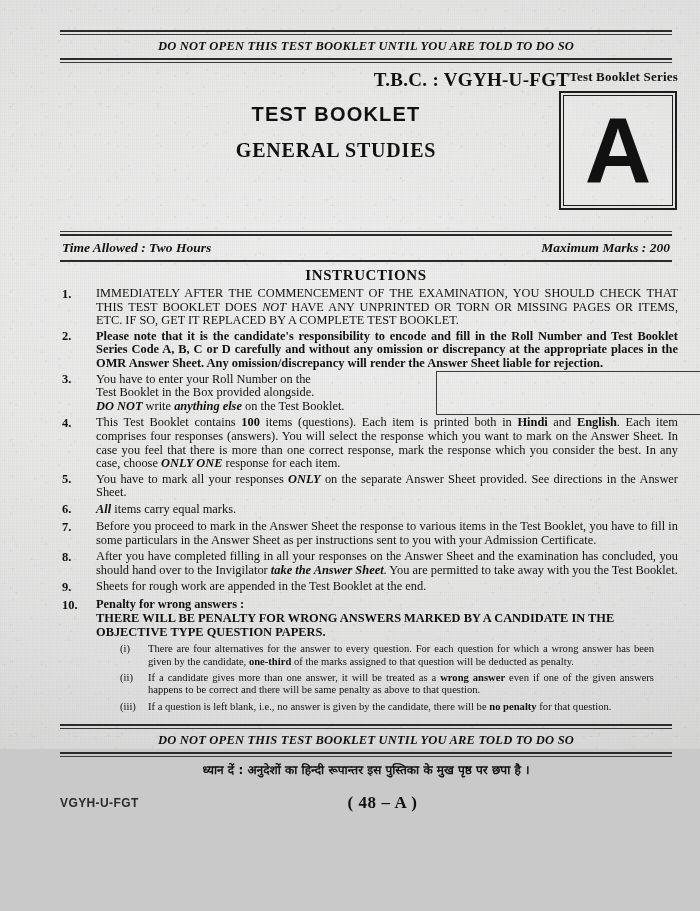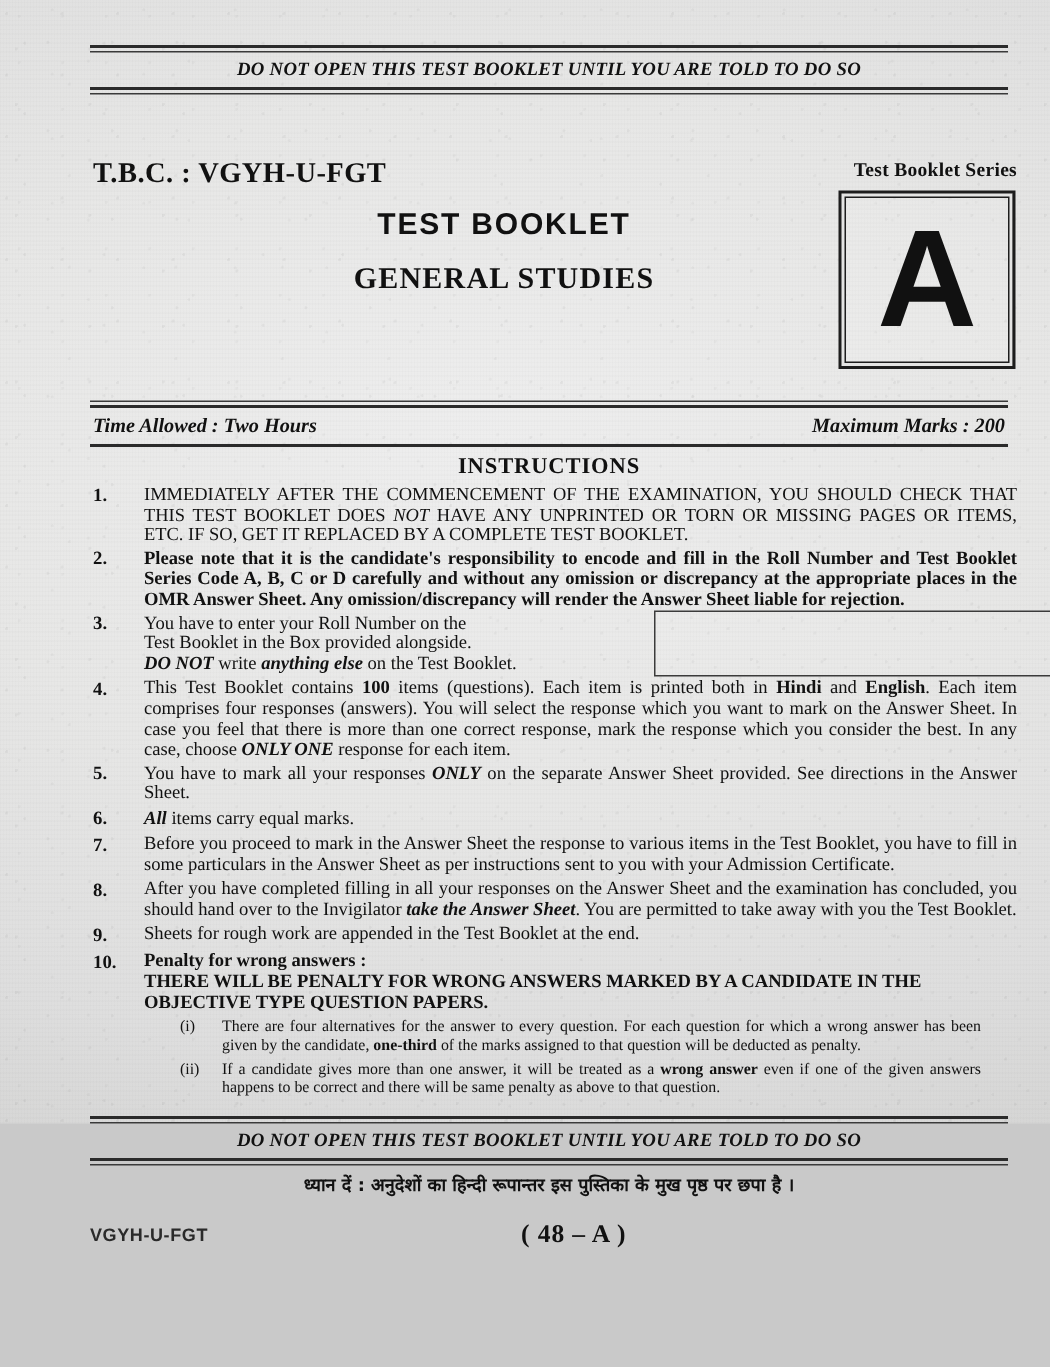--- a/index.html
+++ b/index.html
@@ -45,23 +45,22 @@
   
   .banner{
     text-align:center;
     font-weight:bold;font-style:italic;
     font-size:12.5px;letter-spacing:.2px;
     padding:4px 0 4px 0;
   }
 
   
   .tbc-row{
-    display:flex;justify-content:space-between;align-items:flex-start;
+    display:flex;justify-content:flex-end;align-items:flex-start;
     padding:6px 22px 0 30px;
-    margin-top:36px;
   }
   .tbc{font-weight:bold;font-size:19px;letter-spacing:.3px;}
   .series-label{font-weight:bold;font-size:13px;letter-spacing:.2px;text-align:center;}
 
   
   .title-zone{position:relative;height:128px;}
   .titles{text-align:center;padding-right:60px;}
   .t-booklet{
     font-family:"Liberation Sans", sans-serif;
     font-weight:bold;font-size:20px;letter-spacing:1.2px;
@@ -257,20 +256,24 @@
 
       <div class="sublist">
         <div class="subrow">
           <div class="subnum blur">(i)</div>
           <div class="subbody blur">There are four alternatives for the answer to every question. For each question for which a wrong answer has been given by the candidate, <b>one-third</b> of the marks assigned to that question will be deducted as penalty.</div>
         </div>
         <div class="subrow">
           <div class="subnum blur">(ii)</div>
           <div class="subbody blur">If a candidate gives more than one answer, it will be treated as a <b>wrong answer</b> even if one of the given answers happens to be correct and there will be same penalty as above to that question.</div>
         </div>
+        <div class="subrow">
+          <div class="subnum blur">(iii)</div>
+          <div class="subbody blur">If a question is left blank, i.e., no answer is given by the candidate, there will be <b>no penalty</b> for that question.</div>
+        </div>
       </div>
     </div>
 
     <div style="height:7px"></div>
     <div class="rule-thick"></div>
     <div class="rule-gap"></div>
     <div class="rule-thin"></div>
     <div class="banner blur">DO NOT OPEN THIS TEST BOOKLET UNTIL YOU ARE TOLD TO DO SO</div>
     <div class="rule-thick"></div>
     <div class="rule-gap"></div>

